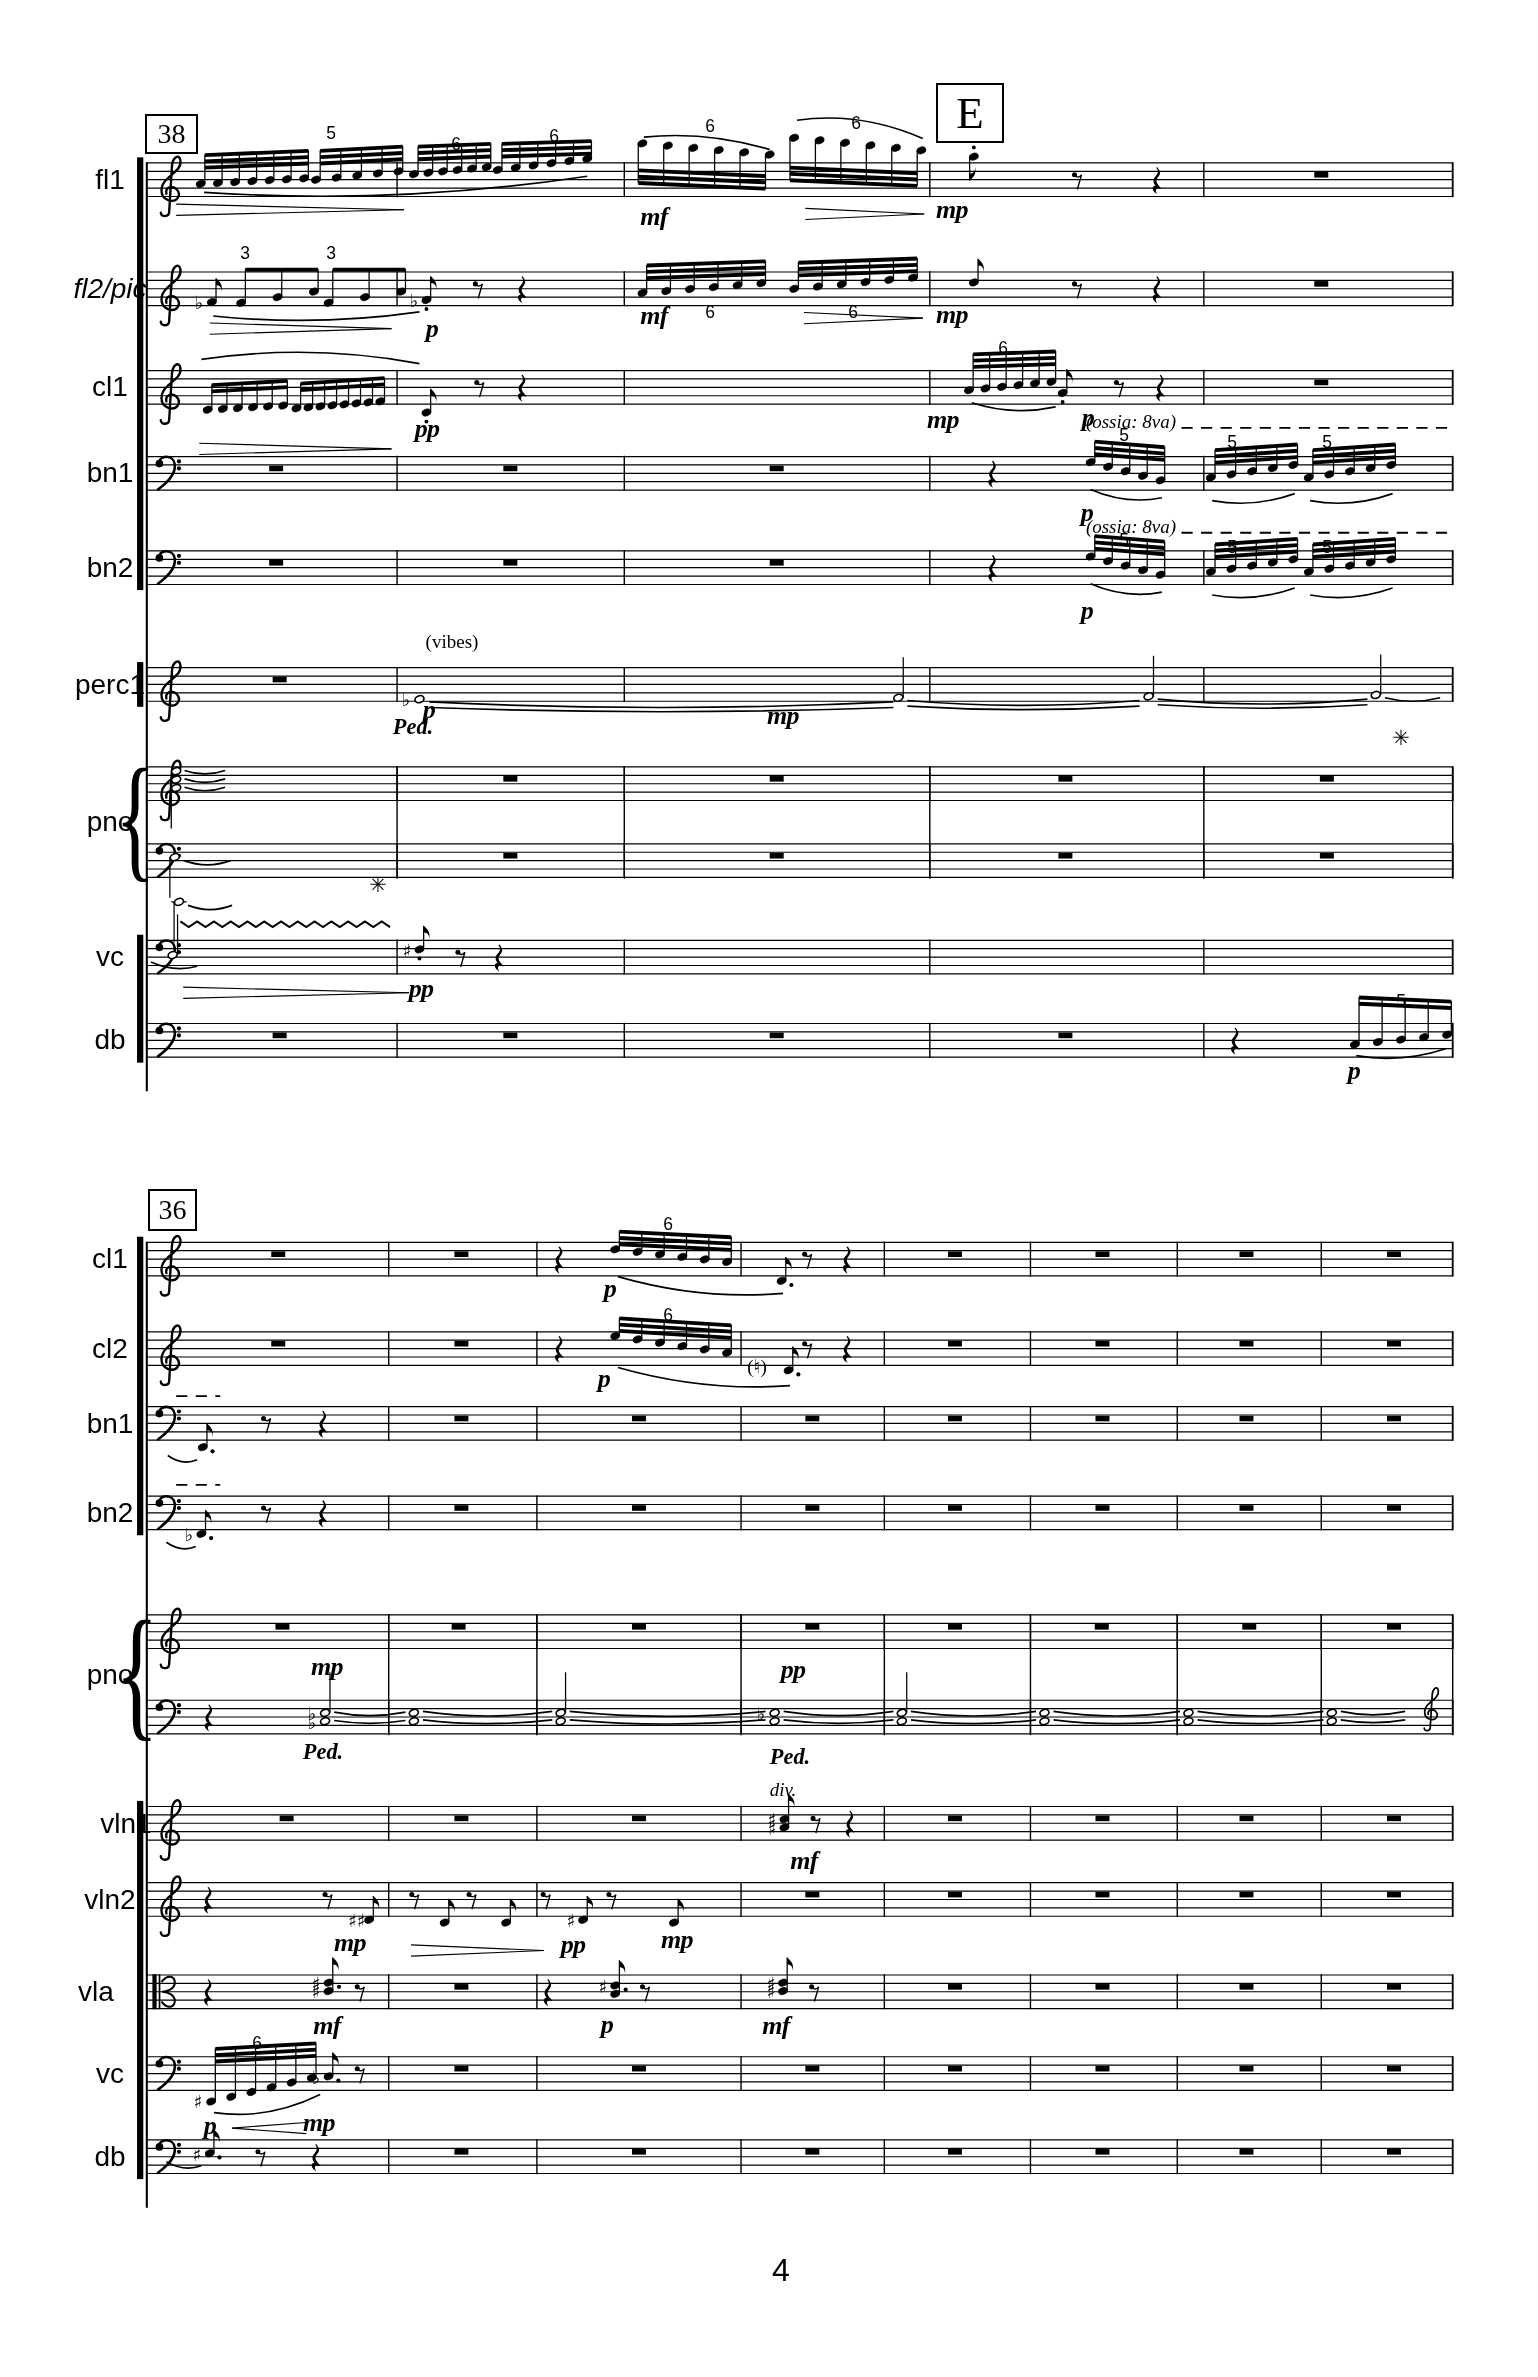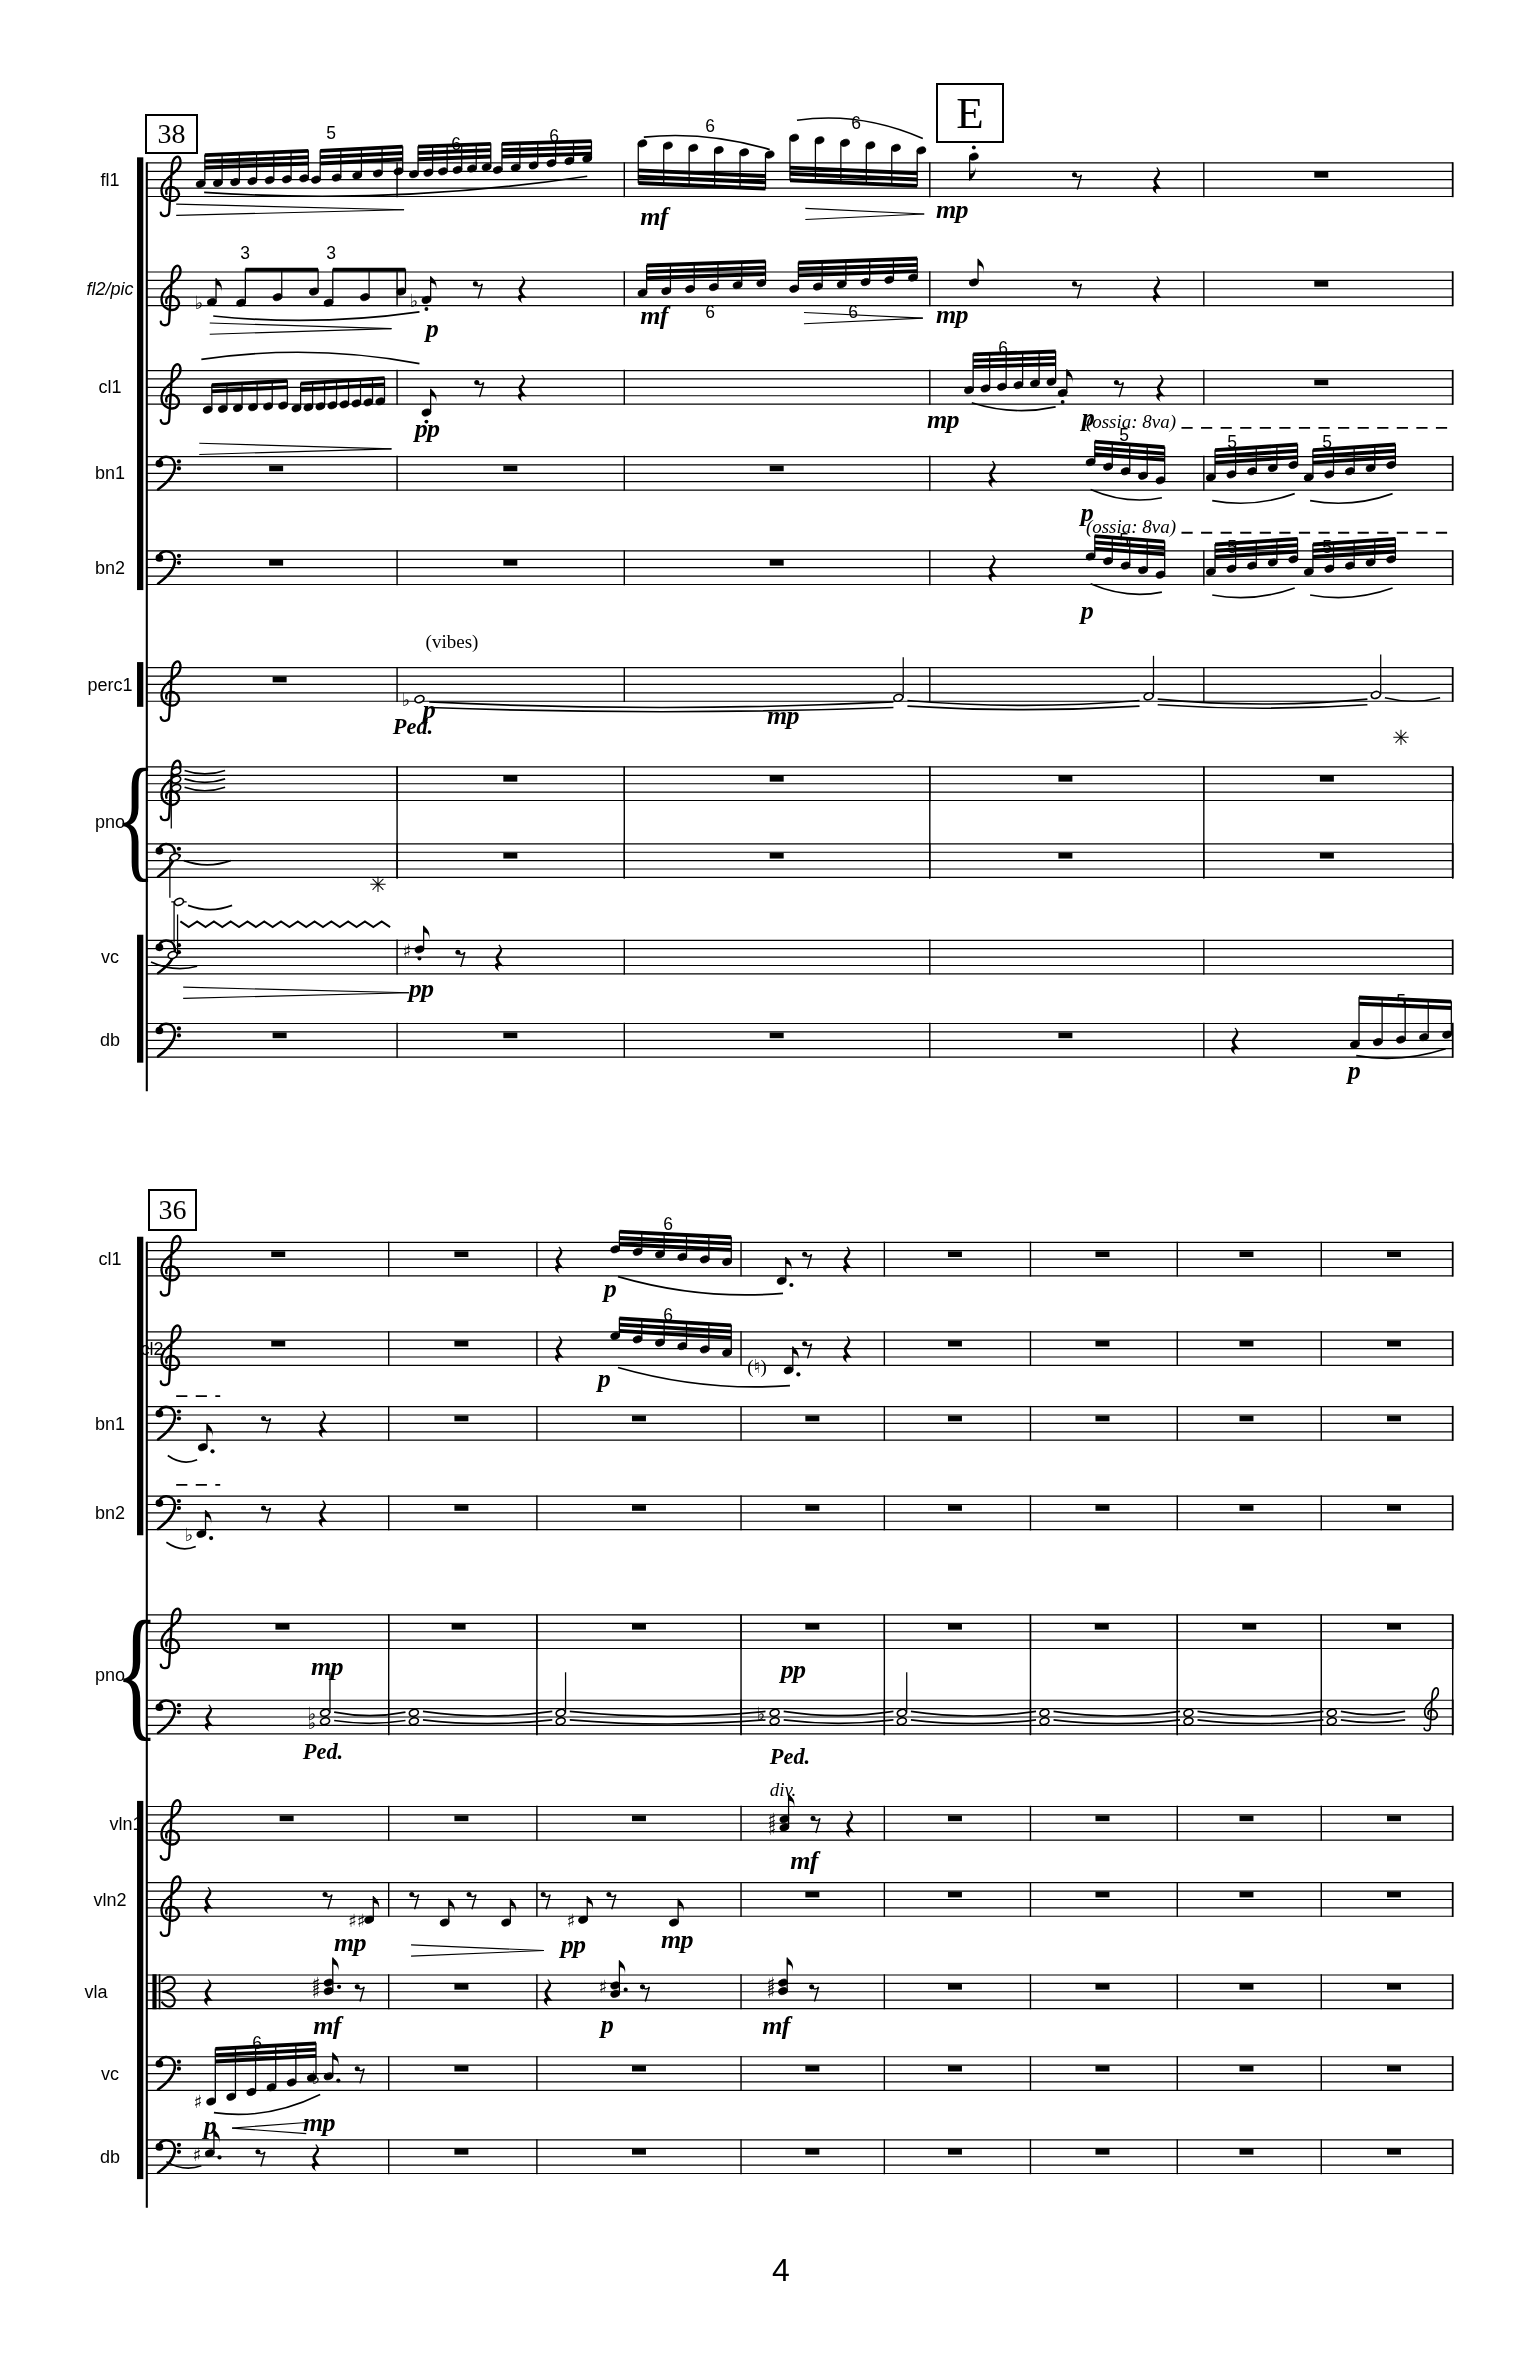--- a/index.html
+++ b/index.html
@@ -7,21 +7,21 @@
         font-family:"Liberation Sans",sans-serif;overflow:hidden;}
   .abs{position:absolute;}
   .ctr{transform:translate(-50%,-50%);white-space:nowrap;}
   .t-dyn{font-family:"Liberation Serif",serif;font-style:italic;font-weight:bold;font-size:26px;letter-spacing:-0.7px;}
   .t-tup{font-family:"Liberation Sans",sans-serif;font-size:17.5px;}
   .t-ann{font-family:"Liberation Serif",serif;font-size:19px;}
   .t-ani{font-family:"Liberation Serif",serif;font-style:italic;font-size:19px;}
   .t-ped{font-family:"Liberation Serif",serif;font-style:italic;font-weight:bold;font-size:22.4px;}
   .t-ast{font-family:"DejaVu Sans",sans-serif;font-size:21px;}
   .t-acc{font-family:"DejaVu Sans",sans-serif;font-size:18px;}
-  .label{font-size:18px;}
+  .label{font-size:28px;}
   .mbox{border:2.1px solid #000;font-family:"Liberation Serif",serif;font-size:28px;
         display:flex;align-items:center;justify-content:center;background:#fff;}
   .rehearsal{border:2.8px solid #000;font-family:"Liberation Serif",serif;font-size:45px;
         display:flex;align-items:center;justify-content:center;background:#fff;}
   .pageno{font-size:32px;}
   .brace{font-family:"Liberation Serif",serif;line-height:1;transform-origin:left top;}
   svg{position:absolute;left:0;top:0;overflow:visible;}
 </style>
 </head>
 <body>
@@ -1050,21 +1050,21 @@
       <div class="abs ctr t-tup" style="left: 1232px; top: 547px;">5</div>
       <div class="abs ctr t-tup" style="left: 1327px; top: 547px;">5</div>
       <div class="abs ctr t-tup" style="left: 1401px; top: 1001px;">5</div>
       <div class="abs ctr t-ann" style="left: 452px; top: 642px;">(vibes)</div>
       <div class="abs ctr t-ani" style="left: 1131px; top: 422px;">(ossia: 8va)</div>
       <div class="abs ctr t-ani" style="left: 1131px; top: 527px;">(ossia: 8va)</div>
       <div class="abs ctr t-ped" style="left: 413px; top: 727px;">Ped.</div>
       <div class="abs mbox" style="left: 148px; top: 1189px; width: 45px; height: 38px;">36</div>
       <div class="abs brace" style="left: 115px; top: 1598px; font-size: 147px; transform: scaleX(0.62);">{</div>
       <div class="abs ctr label" style="left: 110px; top: 1259px;">cl1</div>
-      <div class="abs ctr label" style="left: 110px; top: 1349px; margin-left: 42px;">cl2</div>
+      <div class="abs ctr label" style="left: 110px; top: 1349px;">cl2</div>
       <div class="abs ctr label" style="left: 110px; top: 1424px;">bn1</div>
       <div class="abs ctr label" style="left: 110px; top: 1513px;">bn2</div>
       <div class="abs ctr t-acc" style="left: 189px; top: 1534px;">♭</div>
       <div class="abs ctr label" style="left: 110px; top: 1675px;">pno</div>
       <div class="abs ctr t-acc" style="left: 312px; top: 1713px;">♭</div>
       <div class="abs ctr t-acc" style="left: 312px; top: 1722px;">♭</div>
       <div class="abs ctr t-acc" style="left: 761px; top: 1713px;">♭</div>
       <div class="abs ctr label" style="left: 110px; top: 1824px; margin-left: 16px;">vln1</div>
       <div class="abs ctr t-acc" style="left: 772px; top: 1819px;">♯</div>
       <div class="abs ctr t-acc" style="left: 772px; top: 1828px;">♯</div>

